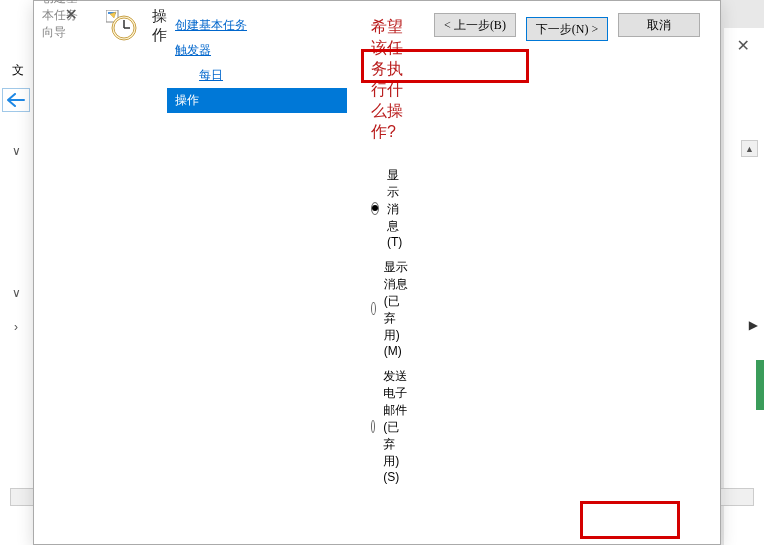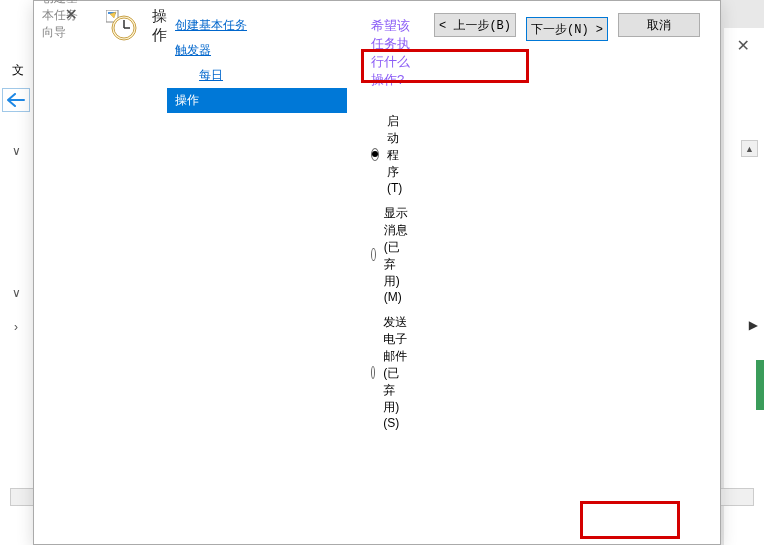--- a/index.html
+++ b/index.html
@@ -146,22 +146,22 @@
     .sidebar-item.selected {
       background: #0078d7;
       color: #fff;
     }
     .sidebar-item.normal { color: #0066cc; text-decoration: underline; }
     .content {
       flex: 1;
       padding: 16px 24px;
     }
     .question {
-      font-size: 13px;
-      color: #8b5cf6;
+      font-size: 16px;
+      color: #b91c1c;
       margin-bottom: 24px;
     }
     .radio-group {
       display: flex;
       flex-direction: column;
       gap: 10px;
     }
     .radio-row {
       display: flex;
       align-items: center;
@@ -196,21 +196,21 @@
       padding-right: 20px;
     }
     .btn {
       min-width: 82px;
       height: 24px;
       background: #e1e1e1;
       border: 1px solid #adadad;
       font-size: 12px;
       cursor: pointer;
       color: #000;
-      font-family: Liberation Mono, monospace;
+      font-family: Liberation Serif, serif;
     }
     .btn.default {
       border: 1.5px solid #0078d7;
       margin-top: 8px;
     }
     .highlight-next {
       position: absolute;
       left: 546px; top: 500px;
       width: 100px; height: 38px;
       border: 3px solid #d40000;
@@ -266,21 +266,21 @@
       <div class="sidebar-item normal">触发器</div>
       <div class="sidebar-item normal indent">每日</div>
       <div class="sidebar-item selected">操作</div>
     </div>
 
     <div class="content">
       <div class="question">希望该任务执行什么操作?</div>
       <div class="radio-group">
         <label class="radio-row">
           <span class="radio checked"></span>
-          <span>启动程序(T)</span>
+          <span>显示消息(T)</span>
         </label>
         <label class="radio-row">
           <span class="radio"></span>
           <span>显示消息(已弃用)(M)</span>
         </label>
         <label class="radio-row">
           <span class="radio"></span>
           <span>发送电子邮件(已弃用)(S)</span>
         </label>
       </div>

